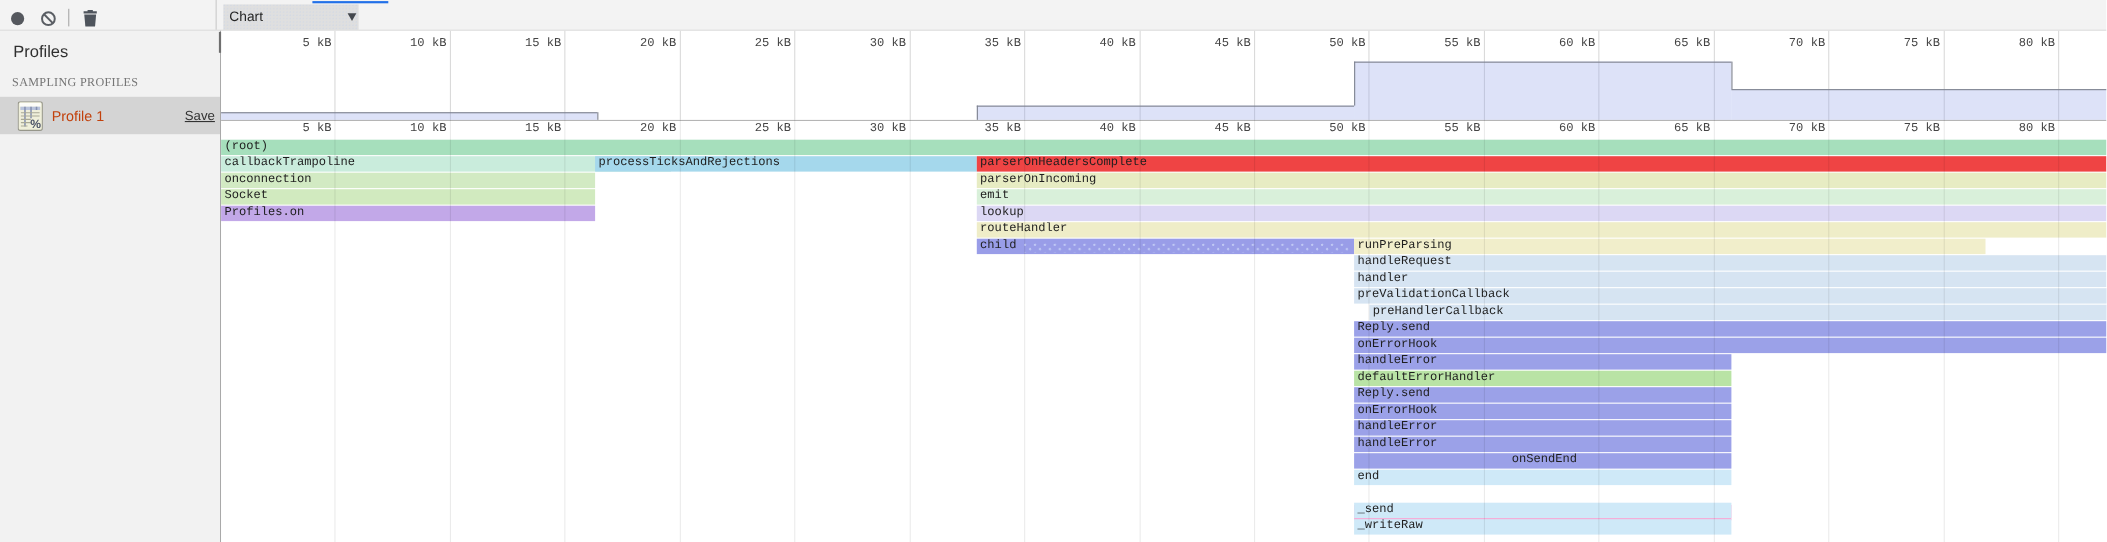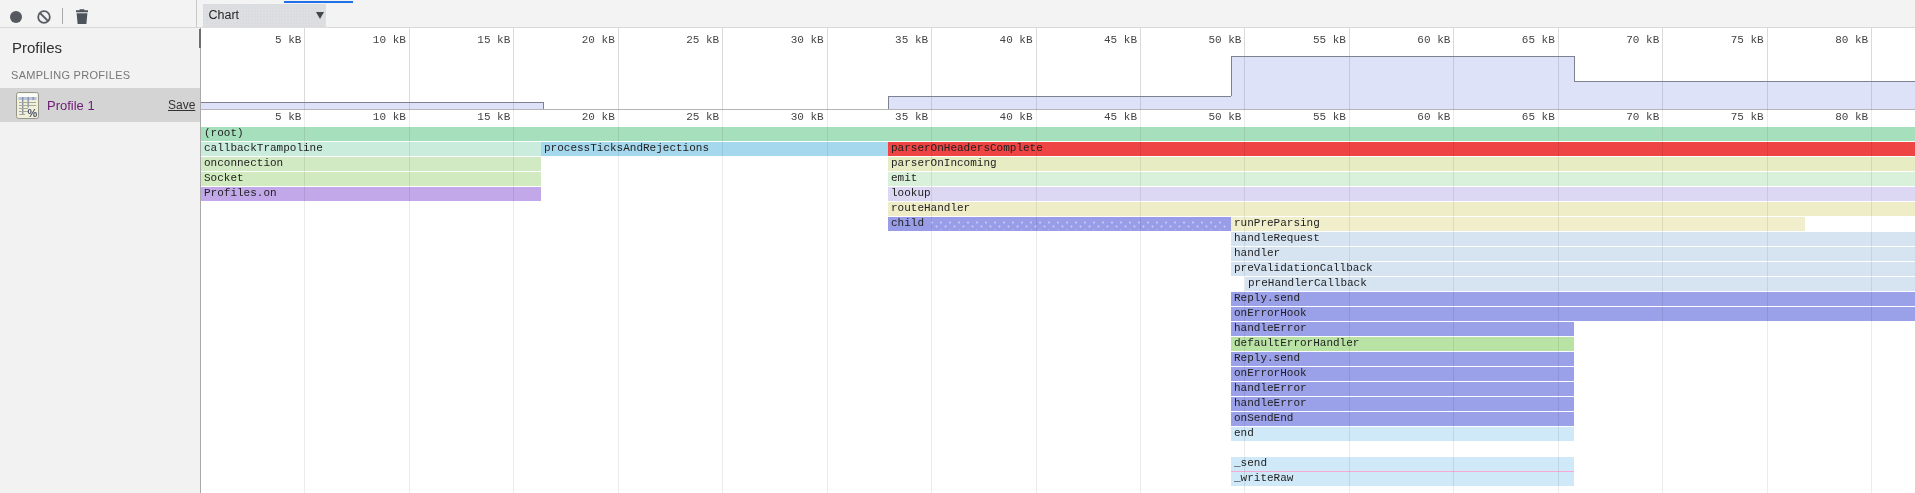--- a/index.html
+++ b/index.html
@@ -14,23 +14,23 @@
     #sep1{left:62px;top:8px;width:1px;height:16px;background:#a8a8a8;}
   
   #chartsel{left:202.5px;top:4px;width:123px;height:23.5px;background:#dfdfdf;color:#262626;
             font-size:12.5px;line-height:23.5px;padding-left:6px;box-sizing:border-box;
             background-image:radial-gradient(circle at 1px 1px, rgba(150,185,255,0.16) 0.55px, transparent 0.9px);background-size:3px 3px;}
   #seltri{left:316px;top:12px;width:0;height:0;border-left:4.5px solid transparent;
           border-right:4.5px solid transparent;border-top:7px solid #43474d;}
   
   #sidebar{left:0;top:28px;width:200px;height:465px;background:#f2f2f2;}
   #profiles-h{left:12px;top:39px;font-size:15px;color:#303030;}
-  #sampling-h{left:11px;top:69px;font-size:11px;color:#767676;letter-spacing:0.3px;}
+  #sampling-h{left:11px;top:69px;font-size:11px;color:#767676;letter-spacing:0.3px;font-family:Liberation Serif, serif;}
   #selrow{left:0;top:88px;width:200px;height:34px;background:#d4d4d4;}
-  #ptext{left:47px;top:98px;font-size:13px;color:#701a75;}
+  #ptext{left:47px;top:98px;font-size:13px;color:#c2410c;}
   #savelink{left:168px;top:98px;font-size:12px;color:#333;text-decoration:underline;}
   #divider{left:200px;top:28px;width:1px;height:465px;background:#a9a9a9;}
   #grip{left:199px;top:29px;width:3px;height:19px;background:#6f6f6f;}
   
   #chart{left:201px;top:28px;width:1714px;height:465px;background:#fff;font-family:Liberation Mono, monospace;}
   .gl{position:absolute;top:81px;width:1px;height:384px;background:rgba(0,0,0,0.08);z-index:50;}
   .rlab{position:absolute;font-size:11px;color:#444;transform:translateX(-100%);white-space:nowrap;}
   
   .ovseg{position:absolute;background:rgba(142,158,232,0.3);border-top:1px solid #7e828e;box-sizing:border-box;z-index:1;}
   #ovbottom{left:0;top:80.5px;width:1714px;height:1px;background:#b5b5b5;z-index:2;}
@@ -184,19 +184,19 @@
       <div class="bar" style="left: 1030px; top: 234px; width: 820px; background: rgb(214, 228, 242);">preValidationCallback</div>
       <div class="bar" style="left: 1044px; top: 249px; width: 760px; background: rgb(214, 228, 242);">preHandlerCallback</div>
       <div class="bar" style="left: 1030px; top: 264px; width: 684px; background: rgb(155, 161, 232);">Reply.send</div>
       <div class="bar" style="left: 1030px; top: 279px; width: 684px; background: rgb(155, 161, 232);">onErrorHook</div>
       <div class="bar" style="left: 1030px; top: 294px; width: 343px; background: rgb(155, 161, 232);">handleError</div>
       <div class="bar" style="left: 1030px; top: 309px; width: 343px; background: rgb(185, 227, 165);">defaultErrorHandler</div>
       <div class="bar" style="left: 1030px; top: 324px; width: 343px; background: rgb(155, 161, 232);">Reply.send</div>
       <div class="bar" style="left: 1030px; top: 339px; width: 343px; background: rgb(155, 161, 232);">onErrorHook</div>
       <div class="bar" style="left: 1030px; top: 354px; width: 343px; background: rgb(155, 161, 232);">handleError</div>
       <div class="bar" style="left: 1030px; top: 369px; width: 343px; background: rgb(155, 161, 232);">handleError</div>
-      <div class="bar" style="left: 1030px; top: 384px; width: 343px; background: rgb(155, 161, 232);">onSendEnd</div>
+      <div class="bar" style="left: 1030px; top: 384px; width: 343px; background: rgb(155, 161, 232); text-align: center;">onSendEnd</div>
       <div class="bar" style="left: 1030px; top: 399px; width: 343px; background: rgb(207, 233, 248);">end</div>
       <div class="bar" style="left: 1030px; top: 414px; width: 343px; background: #f9a8d4; margin-top: 17px;">write_</div>
       <div class="bar" style="left: 1030px; top: 429px; width: 343px; background: rgb(207, 233, 248);">_send</div>
       <div class="bar" style="left: 1030px; top: 444px; width: 343px; background: rgb(207, 233, 248);">_writeRaw</div>
     </div>
 </div>
 
 </body></html>

